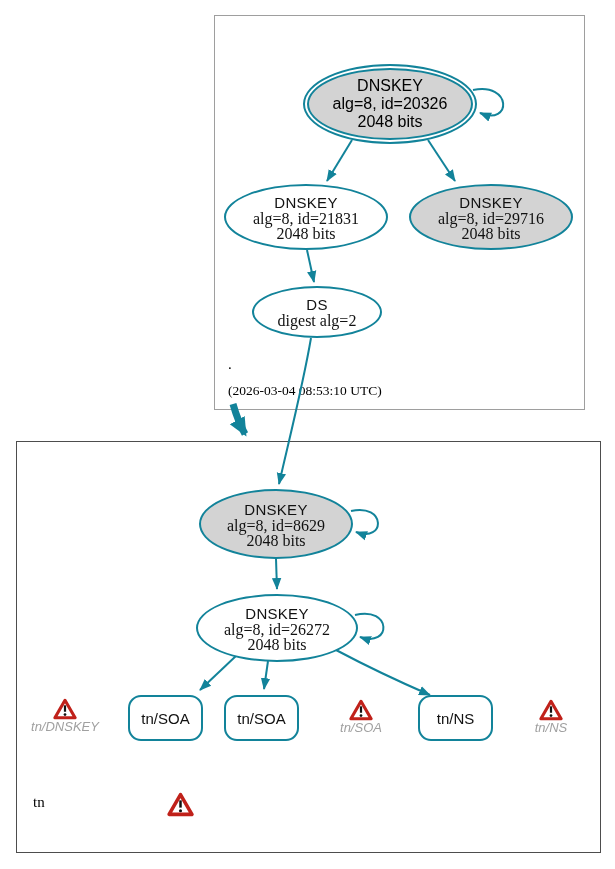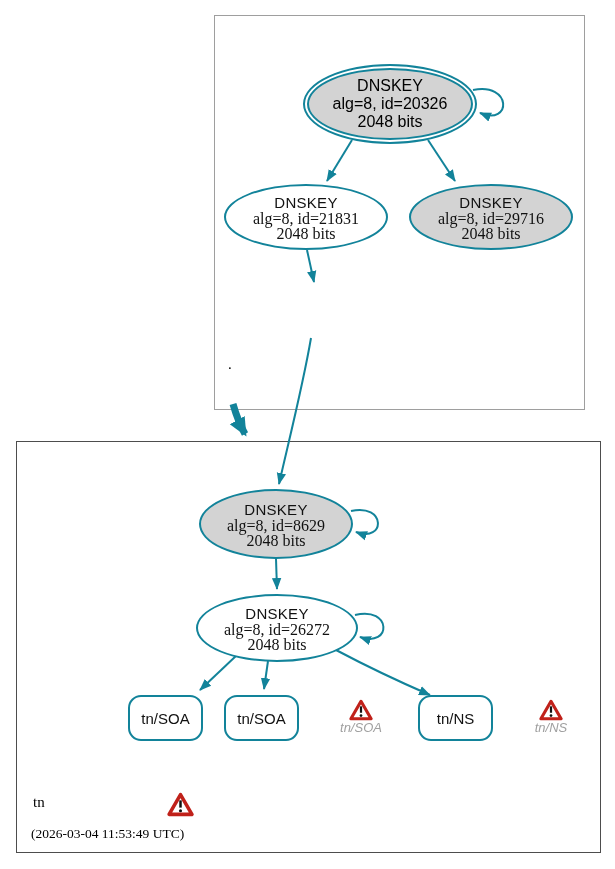--- a/index.html
+++ b/index.html
@@ -30,23 +30,23 @@
 </style>
 </head>
 <body>
 
 <div id="canvas">
 
   <div id="zone1-box" class="zonebox"></div>
   <div id="zone2-box" class="zonebox"></div>
 
   <div class="zone-name" style="left:228px;top:356px;">.</div>
+  <div class="zone-ts" style="left:228px;top:383px;">(2026-03-04 08:53:10 UTC)</div>
 
   <div class="zone-name" style="left:33px;top:794px;">tn</div>
-  <div class="zone-ts" style="left:31px;top:826px;">(2026-03-04 11:53:49 UTC)</div>
 
   <svg id="edges" width="615" height="869">
     <defs>
       <marker id="ah" markerUnits="userSpaceOnUse" markerWidth="14" markerHeight="12" refX="11" refY="6" orient="auto">
         <path d="M0,1.3 L12,6 L0,10.7 z" fill="#12839a"></path>
       </marker>
       <marker id="ahBig" markerUnits="userSpaceOnUse" markerWidth="24" markerHeight="22" refX="16" refY="10" orient="auto">
         <path d="M0,1.5 L19,10 L0,18.5 z" fill="#12839a"></path>
       </marker>
     </defs>
@@ -81,20 +81,24 @@
     <div class="detail">alg=8, id=21831</div>
     <div class="detail">2048 bits</div>
   </div>
 
   <div class="node gray" style="left:409px;top:184px;width:164px;height:66px;">
     <div class="title">DNSKEY</div>
     <div class="detail">alg=8, id=29716</div>
     <div class="detail">2048 bits</div>
   </div>
 
+  <div class="node" style="left:252px;top:286px;width:130px;height:52px;">
+    <div class="title">DS</div>
+    <div class="detail">digest alg=2</div>
+  </div>
 
   <div class="node gray" style="left:199px;top:489px;width:154px;height:70px;">
     <div class="title">DNSKEY</div>
     <div class="detail">alg=8, id=8629</div>
     <div class="detail">2048 bits</div>
   </div>
 
   <div class="node" style="left:196px;top:594px;width:162px;height:68px;">
     <div class="title">DNSKEY</div>
     <div class="detail">alg=8, id=26272</div>
@@ -104,20 +108,28 @@
   <div class="rrset" style="left:128px;top:695px;width:75px;height:46px;">
     <span>tn/SOA</span>
   </div>
   <div class="rrset" style="left:224px;top:695px;width:75px;height:46px;">
     <span>tn/SOA</span>
   </div>
   <div class="rrset" style="left:418px;top:695px;width:75px;height:46px;">
     <span>tn/NS</span>
   </div>
 
+  <div class="warn" style="left:28px;top:698px;width:74px;">
+    <svg width="24" height="22" viewBox="0 0 26 24">
+      <path d="M13 2.5 L24 21.5 H2 Z" fill="#fff" stroke="#c0211a" stroke-width="3.4" stroke-linejoin="round"></path>
+      <path d="M13 8 L13 15" stroke="#111" stroke-width="2.4"></path>
+      <circle cx="13" cy="18" r="1.5" fill="#111"></circle>
+    </svg>
+    <div class="warn-label">tn/DNSKEY</div>
+  </div>
 
   <div class="warn" style="left:330px;top:699px;width:62px;">
     <svg width="24" height="22" viewBox="0 0 26 24">
       <path d="M13 2.5 L24 21.5 H2 Z" fill="#fff" stroke="#c0211a" stroke-width="3.4" stroke-linejoin="round"></path>
       <path d="M13 8 L13 15" stroke="#111" stroke-width="2.4"></path>
       <circle cx="13" cy="18" r="1.5" fill="#111"></circle>
     </svg>
     <div class="warn-label">tn/SOA</div>
   </div>
 

